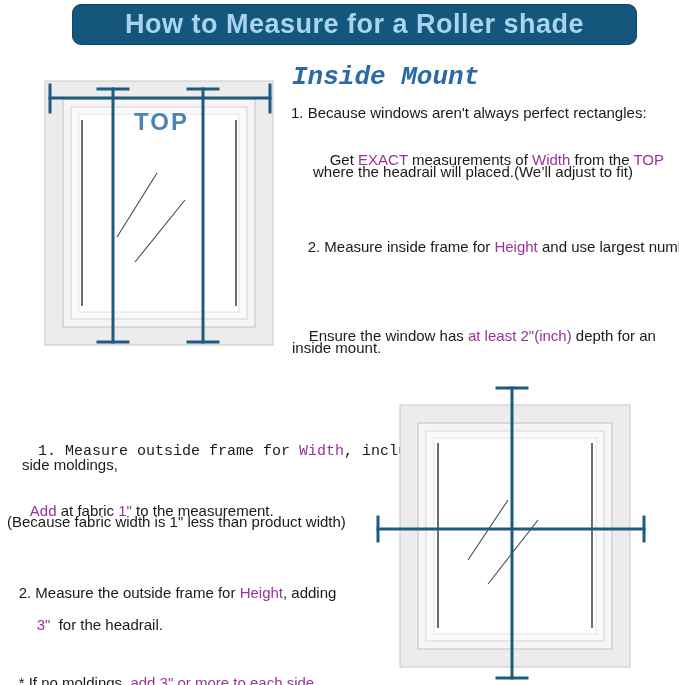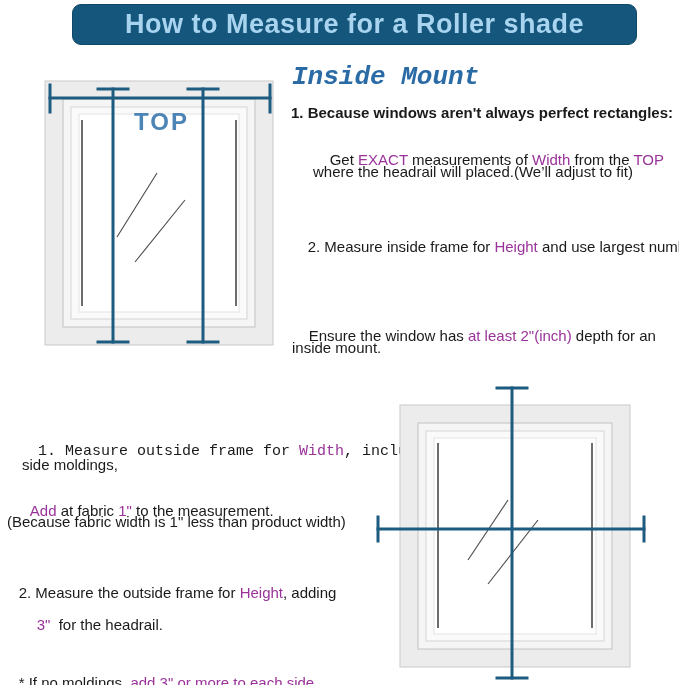--- a/index.html
+++ b/index.html
@@ -68,21 +68,21 @@
       <line class="meas" x1="62" y1="266" x2="92" y2="266"></line>
       <line class="meas" x1="167" y1="13" x2="167" y2="266"></line>
       <line class="meas" x1="152" y1="13" x2="182" y2="13"></line>
       <line class="meas" x1="152" y1="266" x2="182" y2="266"></line>
     </g>
   </svg>
   <span id="top-label">TOP</span>
 
   <div class="section-heading" id="inside-heading">Inside Mount</div>
 
-  <div class="line" style="left:291px;top:104px;font-weight:bold;">1. Because windows aren't always perfect rectangles:</div>
+  <div class="line" style="left:291px;top:104px;">1. Because windows aren't always perfect rectangles:</div>
 
   <div class="line" style="left:313px;top:134px;">
     <span>Get </span><span class="m">EXACT</span><span> measurements of </span><span class="m">Width</span><span> from the </span><span class="m">TOP</span>
   </div>
 
   <div class="line" style="left:313px;top:163px;">where the headrail will placed.(We’ll adjust to fit)</div>
 
   <div class="line" style="left:291px;top:221px;">
     <span>2. Measure inside frame for </span><span class="m">Height</span><span> and use largest number</span>
   </div>

